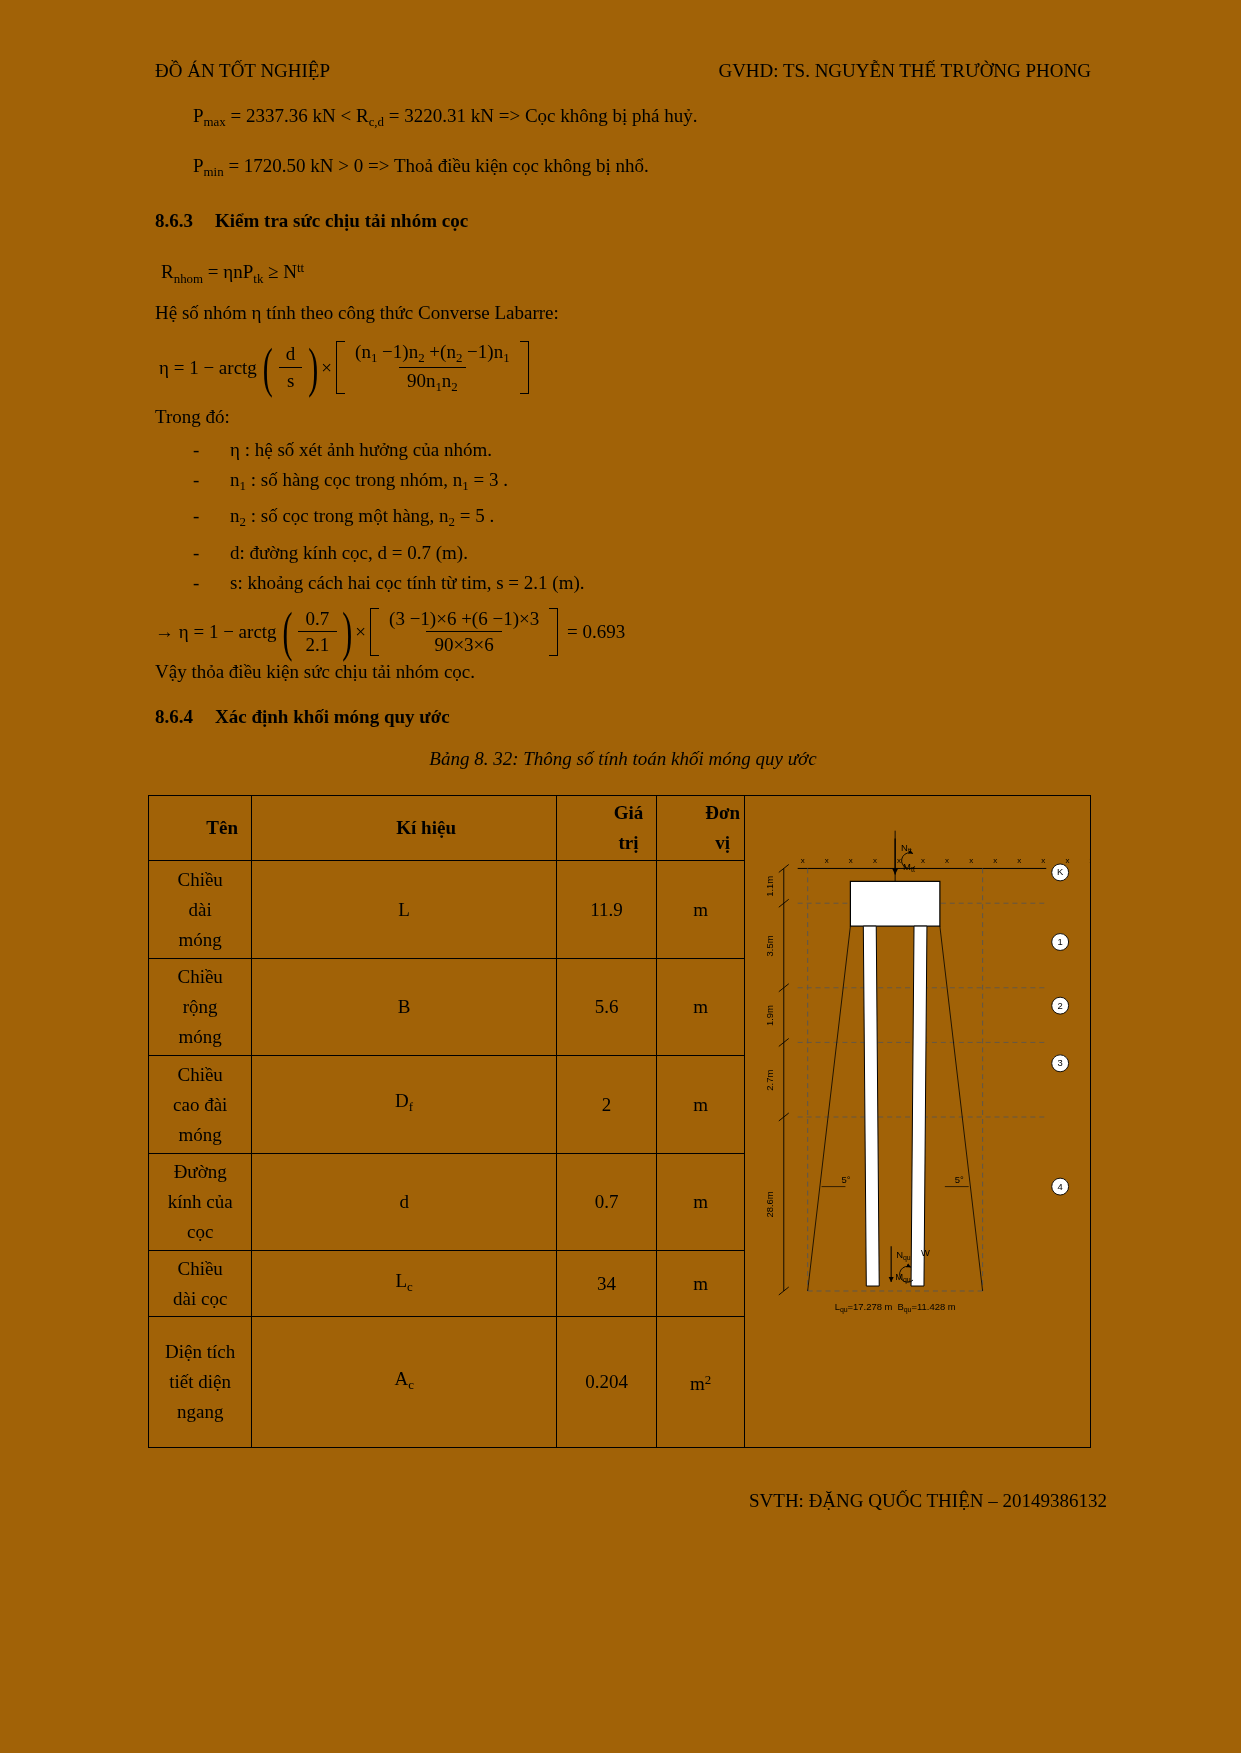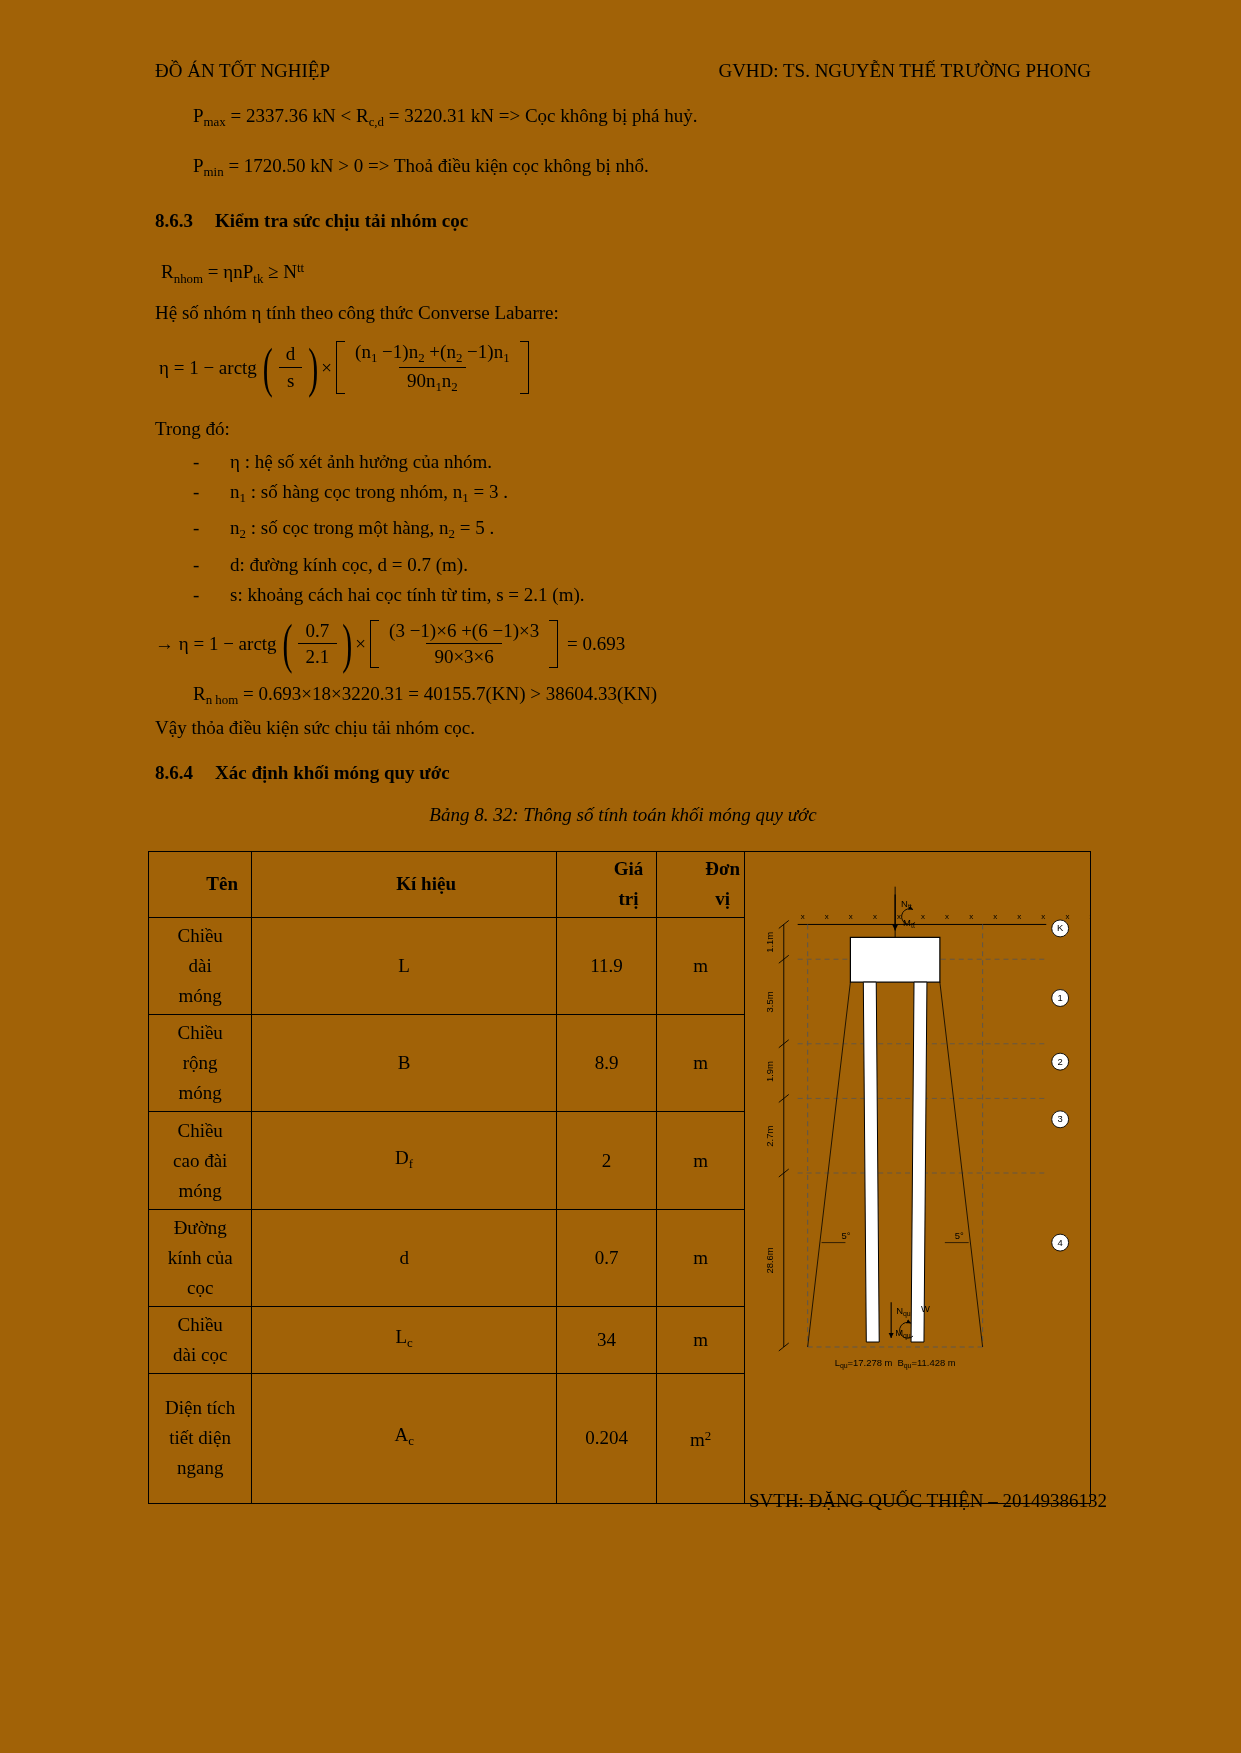--- a/index.html
+++ b/index.html
@@ -78,21 +78,21 @@
       <span class="paren">)</span>
       <span>×</span>
       <span class="brk l"></span>
       <span class="frac">
         <span class="num"><span>(n</span><span class="sub">1</span><span> −1)n</span><span class="sub">2</span><span> +(n</span><span class="sub">2</span><span> −1)n</span><span class="sub">1</span></span>
         <span class="den"><span>90n</span><span class="sub">1</span><span>n</span><span class="sub">2</span></span>
       </span>
       <span class="brk r"></span>
     </div>
 
-    <p class="para" style="margin-top:19px">Trong đó:</p>
+    <p class="para" style="margin-top:7px">Trong đó:</p>
 
     <div style="margin-top:4px">
       <div class="list-item">
         <span class="dash">-</span>
         <span><span>η : hệ số xét ảnh hưởng của nhóm.</span></span>
       </div>
       <div class="list-item">
         <span class="dash">-</span>
         <span><span>n</span><span class="sub">1</span><span> : số hàng cọc trong nhóm, n</span><span class="sub">1</span><span> = 3 .</span></span>
       </div>
@@ -121,21 +121,20 @@
       <span>×</span>
       <span class="brk l"></span>
       <span class="frac">
         <span class="num">(3 −1)×6 +(6 −1)×3</span>
         <span class="den">90×3×6</span>
       </span>
       <span class="brk r"></span>
       <span class="f-lead"> = 0.693</span>
     </div>
 
-    <p class="para" style="margin:10px 0 0 38px"><span>R</span><span class="sub">n hom</span><span> = 0.693×18×3220.31 = 40155.7(KN) &gt; 38604.33(KN)</span></p>
 
     <p class="para" style="margin-top:0">Vậy thỏa điều kiện sức chịu tải nhóm cọc.</p>
 
     <div class="heading" style="margin-top:18px">
       <span>8.6.4</span>
       <span>Xác định khối móng quy ước</span>
     </div>
 
     <p class="para caption" style="margin-top:15px">Bảng 8. 32: Thông số tính toán khối móng quy ước</p>
 
@@ -237,21 +236,21 @@
       </tr>
       <tr style="height:97px">
         <td class="name-cell">Chiều dài móng</td>
         <td><span>L</span></td>
         <td>11.9</td>
         <td><span>m</span></td>
       </tr>
       <tr style="height:97px">
         <td class="name-cell">Chiều rộng móng</td>
         <td><span>B</span></td>
-        <td>8.9</td>
+        <td>5.6</td>
         <td><span>m</span></td>
       </tr>
       <tr style="height:97px">
         <td class="name-cell">Chiều cao đài móng</td>
         <td><span>D</span><span class="sub">f</span></td>
         <td>2</td>
         <td><span>m</span></td>
       </tr>
       <tr style="height:97px">
         <td class="name-cell">Đường kính của cọc</td>

